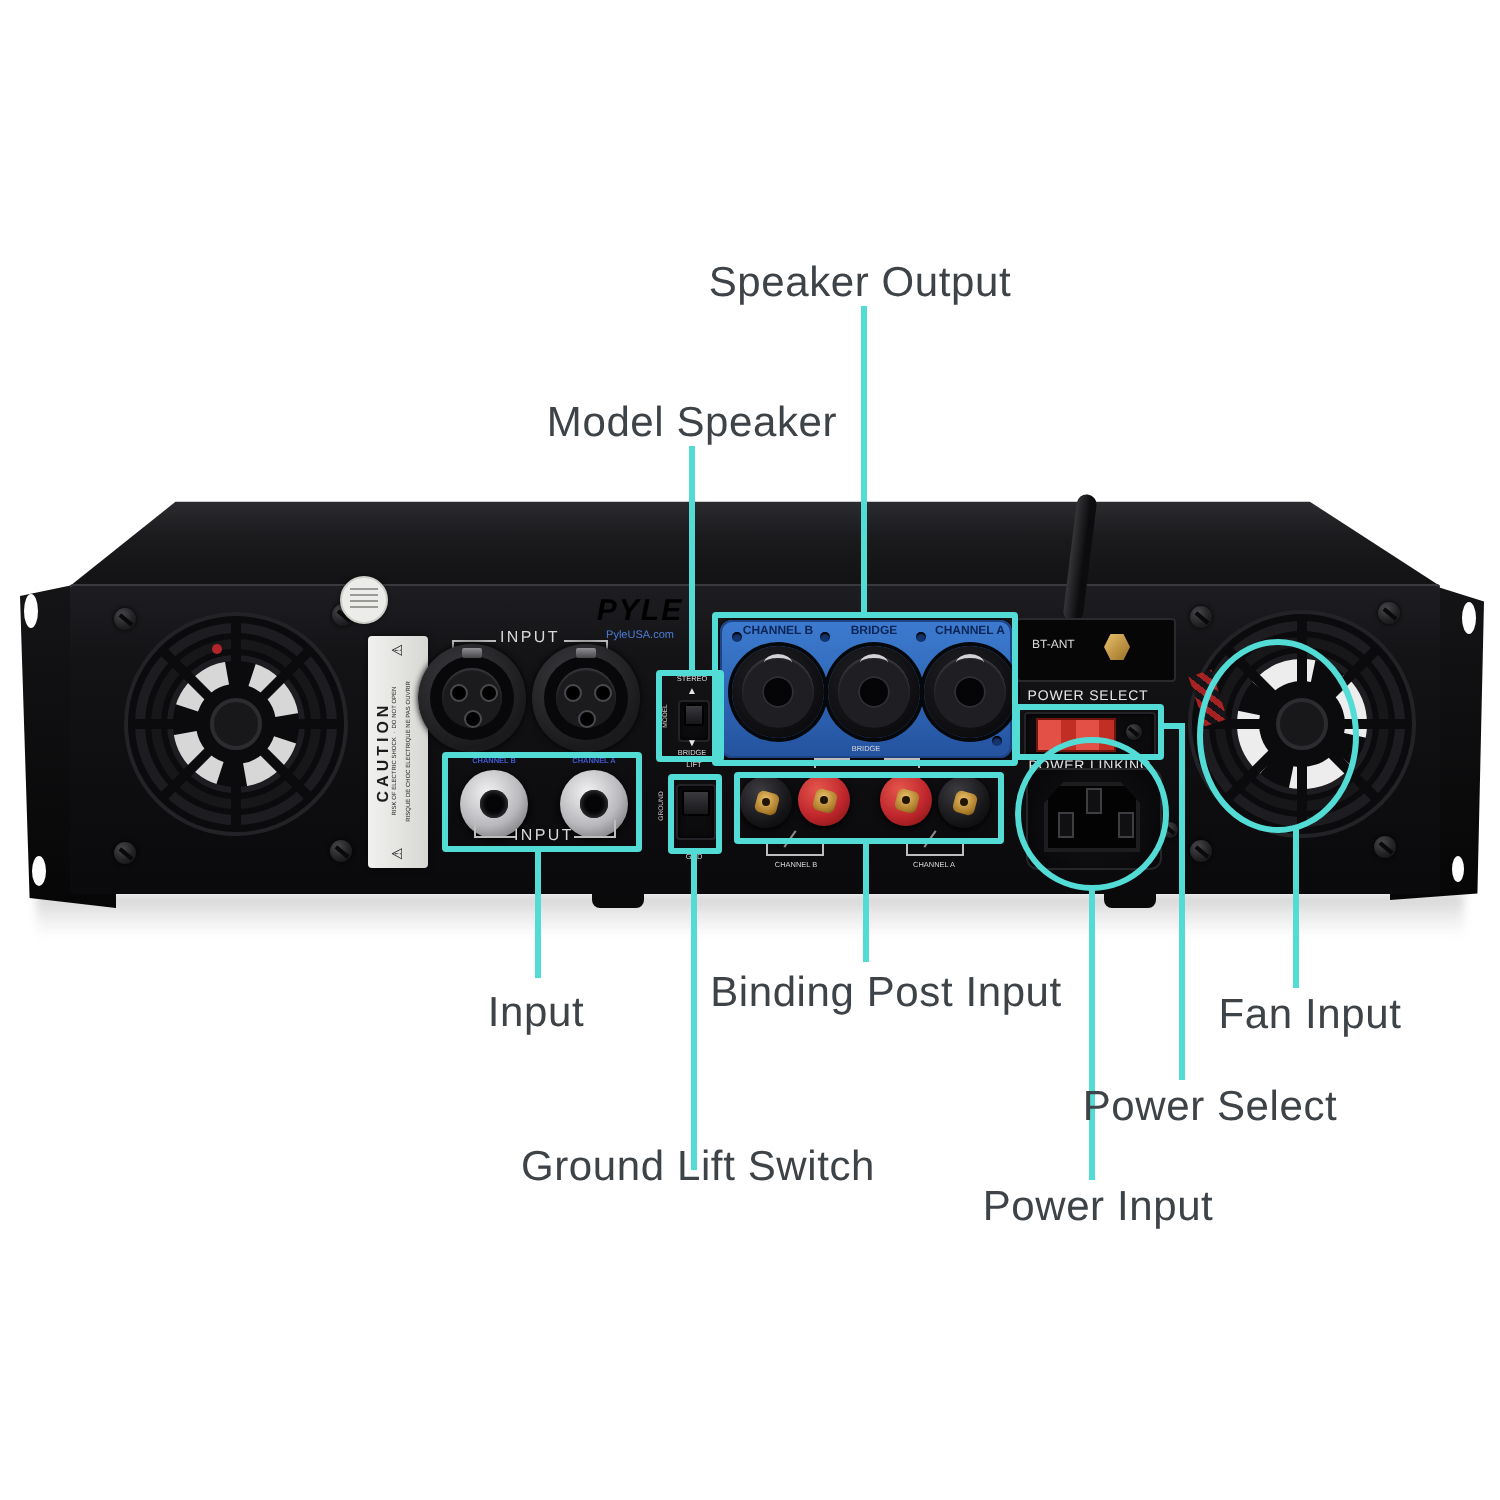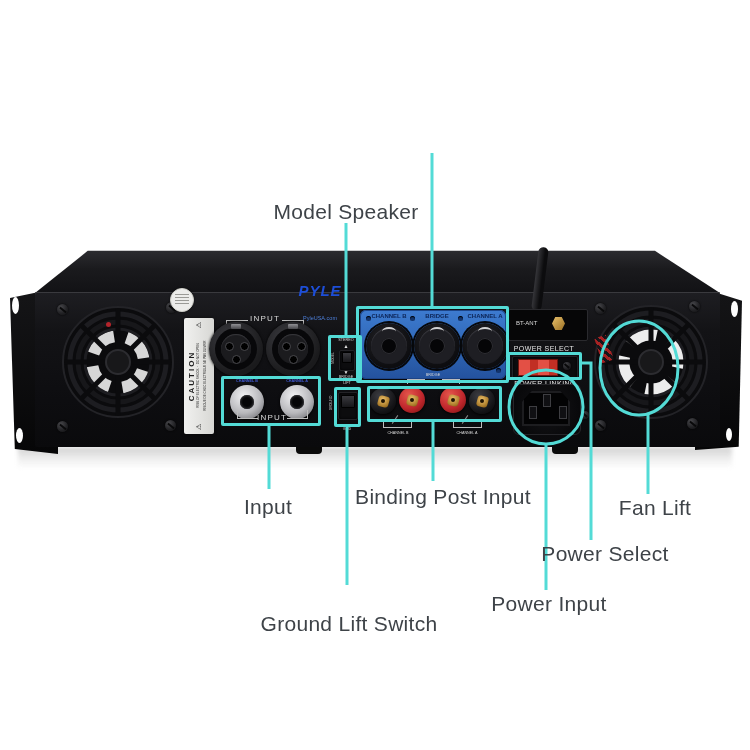--- a/index.html
+++ b/index.html
@@ -97,21 +97,21 @@
   .iec-well{position:absolute;left:513px;top:384px;width:66px;height:49px;border-radius:6px;
        background:radial-gradient(circle,#151518,#09090b 78%);border:1px solid #26262a}
   .iec{position:absolute;left:522px;top:391px;width:48px;height:35px;background:#030304;
        clip-path:polygon(20% 0,80% 0,100% 30%,100% 100%,0 100%,0 30%);box-shadow:inset 0 0 0 2px #1d1d20}
   .pin{position:absolute;width:6px;height:11px;background:#101013;border:1px solid #3e3e42}
   
   #anno-svg{position:absolute;left:0;top:0;pointer-events:none}
   .wire-stripes{position:absolute;width:12px;height:26px;opacity:.85;
        background:repeating-linear-gradient(55deg,#c02525 0 3px,#16161a 3px 6px)}
   .slash{position:absolute;width:10px;height:1px;background:#8b8b8b;transform:rotate(-55deg)}
-  .brand{position:absolute;left:292px;top:282px;width:56px;text-align:center;color:#1d4ed8;
+  .brand{position:absolute;left:292px;top:297px;width:56px;text-align:center;color:#000000;
        font-weight:bold;font-style:italic;font-size:15px;letter-spacing:1px}
   .brand-sub{position:absolute;left:292px;top:315px;width:56px;text-align:center;color:#4d7fd9;font-size:5.5px}
 </style>
 </head>
 <body>
 
 <div id="stage">
 
   <div class="floor-shadow"></div>
 
@@ -326,21 +326,22 @@
       <line x1="433" y1="422" x2="433" y2="481"></line>
       <line x1="347" y1="427" x2="347" y2="585"></line>
       <line x1="546" y1="444" x2="546" y2="590"></line>
       <polyline points="581,363 591,363 591,540"></polyline>
       <line x1="648" y1="414" x2="648" y2="494"></line>
       <circle cx="546" cy="407" r="37"></circle>
       <ellipse cx="639" cy="368" rx="39" ry="47"></ellipse>
     </g>
   </svg>
 
+  <div class="anno-label" style="left:430px;top:130px">Speaker Output</div>
   <div class="anno-label" style="left:346px;top:200px">Model Speaker</div>
   <div class="anno-label" style="left:268px;top:495px">Input</div>
   <div class="anno-label" style="left:443px;top:485px">Binding Post Input</div>
-  <div class="anno-label" style="left:655px;top:496px">Fan Lift</div>
+  <div class="anno-label" style="left:655px;top:496px">Fan Input</div>
   <div class="anno-label" style="left:605px;top:542px">Power Select</div>
   <div class="anno-label" style="left:549px;top:592px">Power Input</div>
-  <div class="anno-label" style="left:349px;top:612px">Ground Lift Switch</div>
+  <div class="anno-label" style="left:349px;top:572px">Ground Lift Switch</div>
 
 </div>
 
 </body></html>

